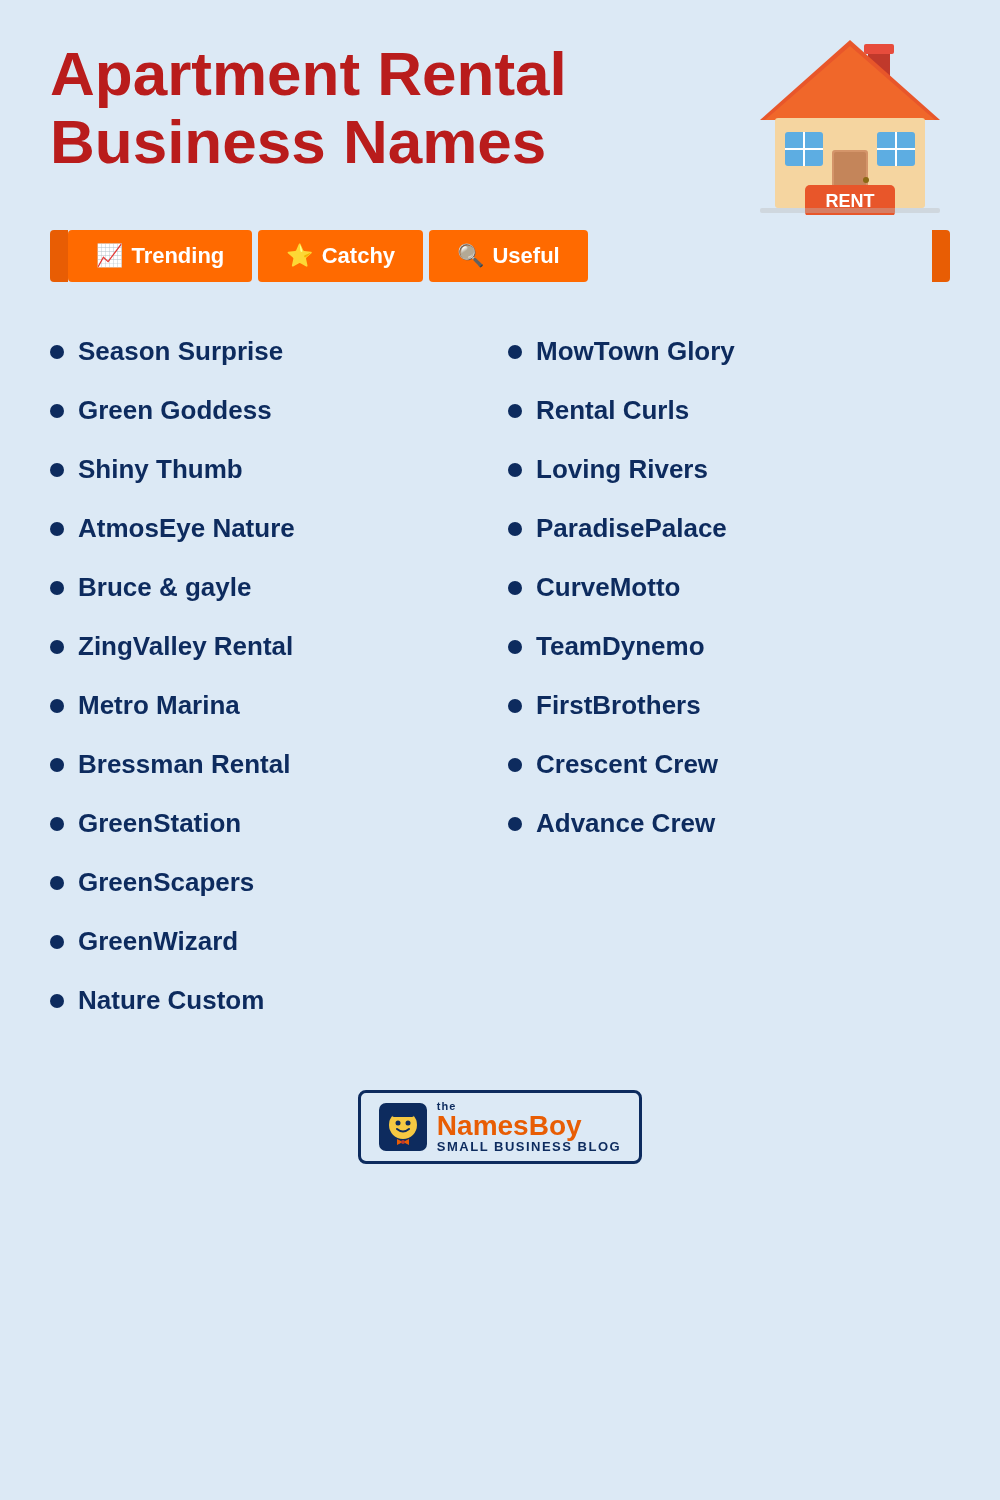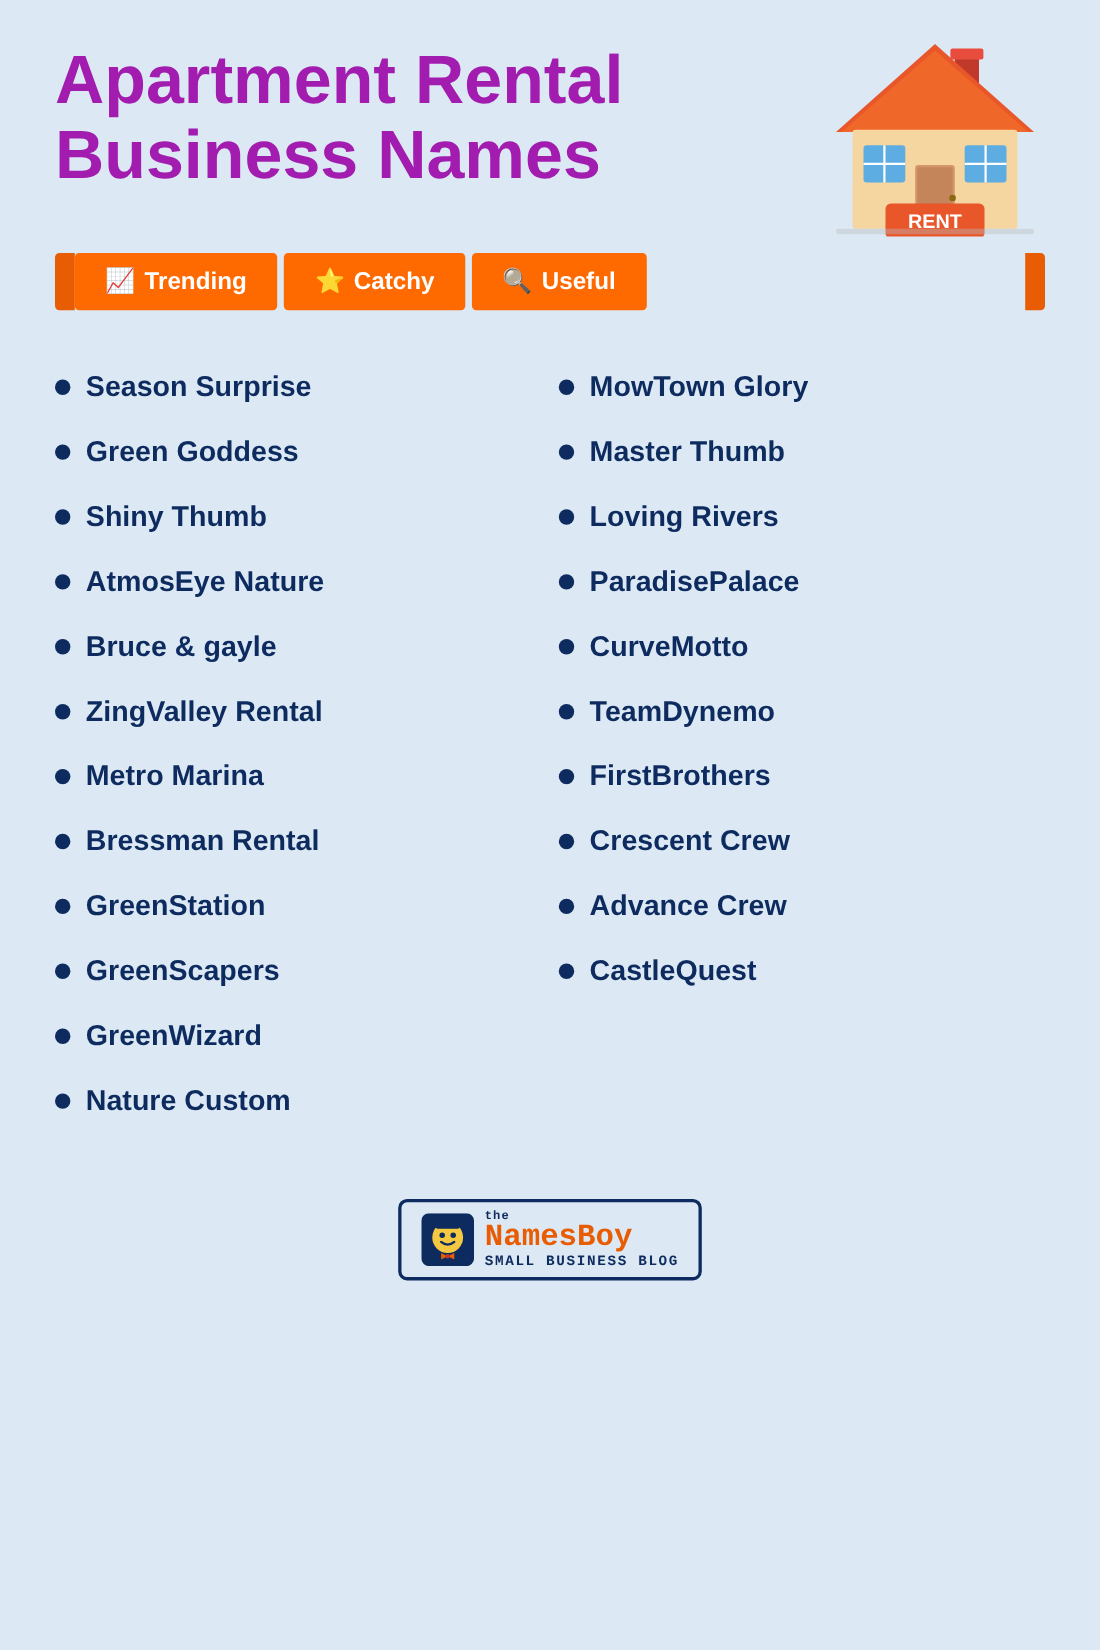--- a/index.html
+++ b/index.html
@@ -22,21 +22,21 @@
 
     
     .header {
       display: flex;
       align-items: flex-start;
       justify-content: space-between;
       margin-bottom: 20px;
     }
 
     .header-title {
-      color: #a21caf;
+      color: #b91c1c;
       font-size: 62px;
       font-weight: 900;
       line-height: 1.1;
       max-width: 580px;
     }
 
     
     .house-illustration {
       width: 200px;
       height: 180px;
@@ -118,21 +118,20 @@
       flex-shrink: 0;
     }
 
     
     .footer {
       display: flex;
       justify-content: center;
       align-items: flex-end;
       margin-top: 10px;
       padding-top: 10px;
-      font-family: Liberation Mono, monospace;
     }
 
     .logo-box {
       display: flex;
       align-items: center;
       gap: 10px;
       border: 3px solid #0d2b5e;
       border-radius: 8px;
       padding: 8px 18px;
     }
@@ -285,21 +284,21 @@
         </div>
       </div>
 
     <div class="names-column" id="right-col">
         <div class="name-item">
           <span class="bullet"></span>
           <span>MowTown Glory</span>
         </div>
         <div class="name-item">
           <span class="bullet"></span>
-          <span>Master Thumb</span>
+          <span>Rental Curls</span>
         </div>
         <div class="name-item">
           <span class="bullet"></span>
           <span>Loving Rivers</span>
         </div>
         <div class="name-item">
           <span class="bullet"></span>
           <span>ParadisePalace</span>
         </div>
         <div class="name-item">
@@ -314,24 +313,20 @@
           <span class="bullet"></span>
           <span>FirstBrothers</span>
         </div>
         <div class="name-item">
           <span class="bullet"></span>
           <span>Crescent Crew</span>
         </div>
         <div class="name-item">
           <span class="bullet"></span>
           <span>Advance Crew</span>
-        </div>
-        <div class="name-item">
-          <span class="bullet"></span>
-          <span>CastleQuest</span>
         </div>
       </div>
   </div>
 
   <div class="footer">
     <div class="logo-box">
 
       <svg class="logo-icon" width="48" height="48" viewBox="0 0 48 48" xmlns="http://www.w3.org/2000/svg">
 
         <rect x="1" y="1" width="46" height="46" rx="6" fill="#0d2b5e" stroke="#0d2b5e" stroke-width="2"></rect>

